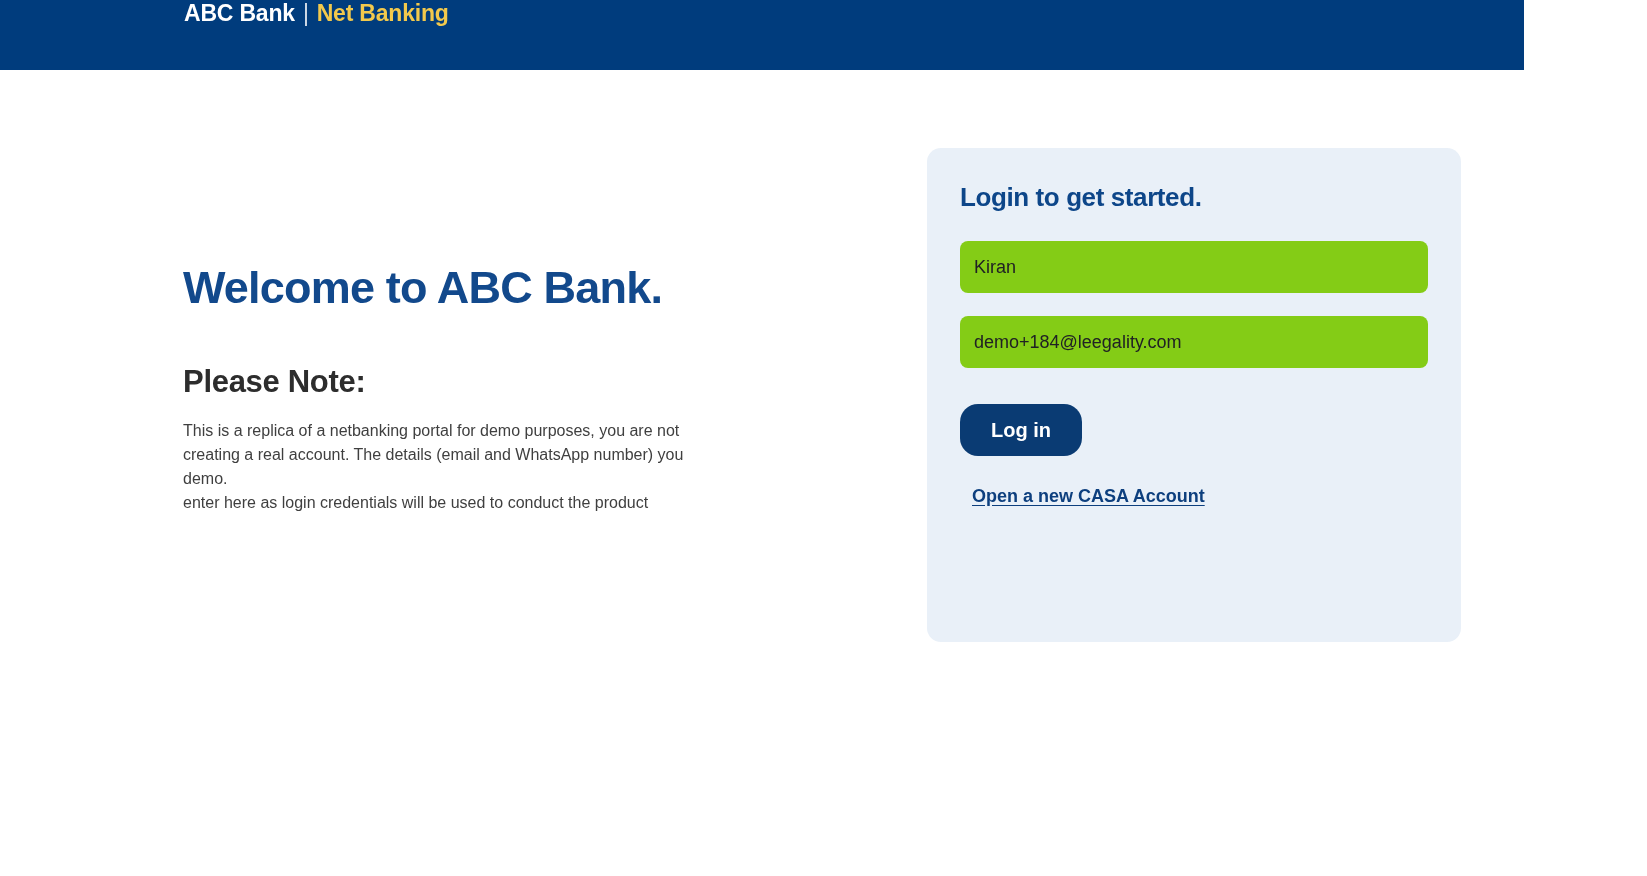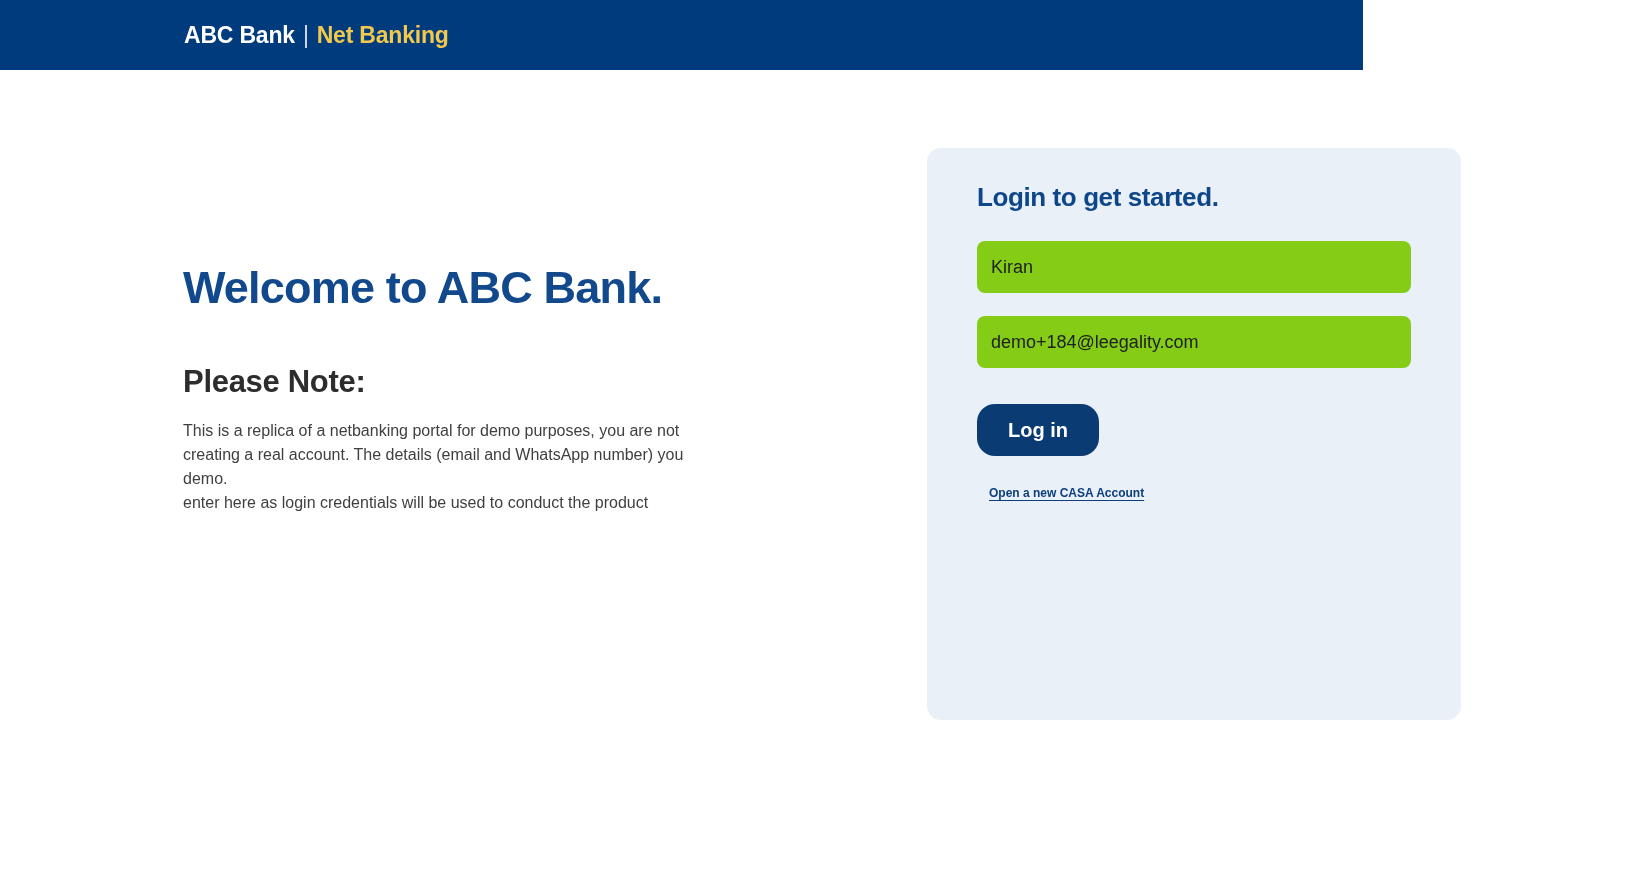--- a/index.html
+++ b/index.html
@@ -7,23 +7,23 @@
     width: 1647px; height: 876px;
     background: #ffffff;
     font-family: "Liberation Sans", sans-serif;
     overflow: hidden;
     position: relative;
   }
 
   
   .navbar {
     position: absolute; top: 0; left: 0;
-    width: 1363px; height: 70px;
+    width: 1524px; height: 70px;
     background: #003C7D;
-    display: flex; align-items: center;
+    display: flex; 
   }
   .navbar-brandline {
     margin-left: 184px;
     font-size: 23px; font-weight: bold;
     letter-spacing: -0.2px;
     white-space: nowrap;
   }
   .brand-name { color: #ffffff; }
   .brand-sep  { color: rgba(255,255,255,0.85); font-weight: normal; padding: 0 8px; }
   .brand-product { color: #F2C94C; }
@@ -45,24 +45,24 @@
   .note-paragraph {
     position: absolute; left: 183px; top: 419px;
     font-size: 16px; line-height: 24px;
     color: #3F3F3F;
     width: 560px;
   }
 
   
   .login-card {
     position: absolute; left: 927px; top: 148px;
-    width: 534px; height: 572px;
+    width: 534px; height: 494px;
     background: #E9F0F8;
     border-radius: 14px;
-    padding: 32px 50px;
+    padding: 32px 33px;
   }
   .login-heading {
     font-size: 26px; font-weight: bold;
     letter-spacing: -0.4px;
     color: #0D4689;
     margin-top: 2px;
   }
   .login-input {
     display: block;
     width: 100%; height: 52px;
@@ -89,21 +89,21 @@
     border: none;
     border-radius: 18px;
     font-family: "Liberation Sans", sans-serif;
     font-size: 20px; font-weight: bold;
     cursor: pointer;
   }
   .casa-link {
     display: inline-block;
     margin-top: 30px;
     margin-left: 12px;
-    font-size: 12px; font-weight: bold;
+    font-size: 18px; font-weight: bold;
     color: #0D3F7E;
     text-decoration: underline;
     text-underline-offset: 3px;
     cursor: pointer;
   }
 </style>
 </head>
 <body>
 
 <header class="navbar">

